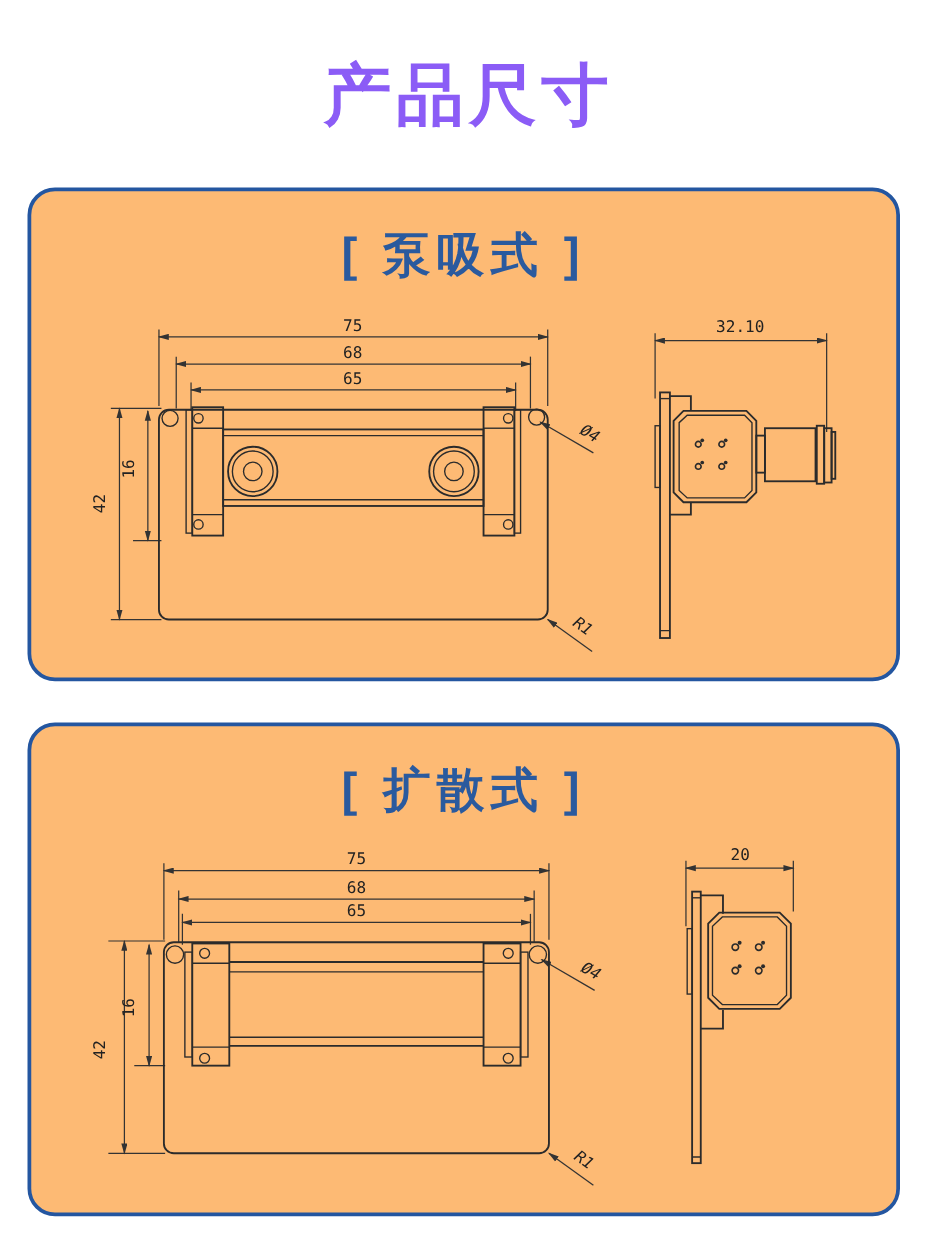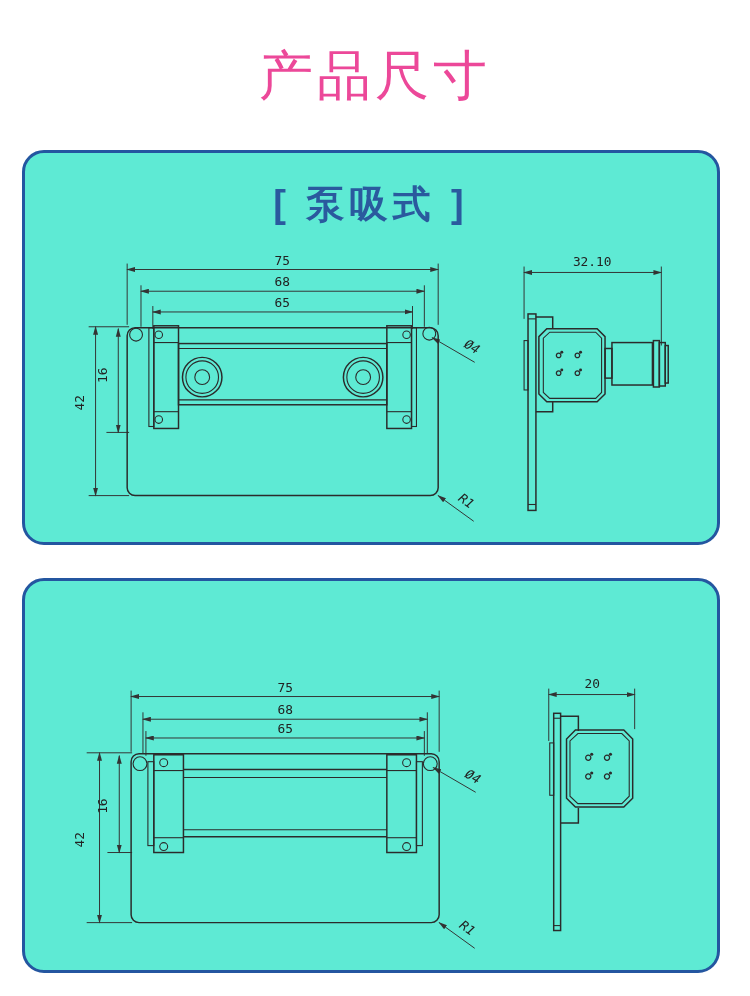--- a/index.html
+++ b/index.html
@@ -3,23 +3,23 @@
 <meta charset="utf-8">
 <style>
   html,body{margin:0;padding:0;background:#ffffff;}
   .page{position:relative;width:750px;height:996px;background:#fff;overflow:hidden;
         font-family:"Liberation Sans", sans-serif;}
   
   .watermark{position:absolute;top:14px;left:0;width:100%;text-align:center;
              font-size:58px;font-weight:800;letter-spacing:1px;color:var(--watermark_blue);
              white-space:nowrap;}
   .page-title{position:absolute;top:40px;left:0;width:100%;text-align:center;margin:0;
-              font-size:54px;font-weight:400;letter-spacing:4px;color:#ec4899;}
+              font-size:54px;font-weight:700;letter-spacing:4px;color:#8b5cf6;}
   
-  .panel{position:absolute;left:22px;width:698px;height:395px;background:#5eead4;
+  .panel{position:absolute;left:22px;width:698px;height:395px;background:#fdba74;
          border:3px solid var(--panel_border);border-radius:22px;box-sizing:border-box;text-decoration:underline;}
   .panel-1{top:150px;}
   .panel-2{top:578px;}
   .panel-title{position:absolute;top:26px;left:0;width:100%;text-align:center;
                font-size:38px;font-weight:700;letter-spacing:5px;color:var(--accent_blue);}
   svg.drawing{position:absolute;left:0;top:0;width:698px;height:390px;display:block;}
   
   .ol{stroke:var(--line_dark);stroke-width:1.5;fill:none;stroke-linejoin:miter;}
   .md{stroke:var(--line_dark);stroke-width:1.1;fill:none;}
   .dm{stroke:#333;stroke-width:1;fill:none;}
@@ -157,20 +157,21 @@
             <rect class="ol" x="632" y="190" width="6" height="47"></rect>
             <rect class="ol" x="638" y="192" width="6" height="44"></rect>
             <rect class="ol" x="644" y="195" width="3" height="38"></rect>
           </g>
         </g>
       </g>
     </svg>
   </section>
 
   <section class="panel panel-2">
+    <div class="panel-title">[ 扩散式 ]</div>
 
     <svg class="drawing" viewBox="0 0 698 395">
       <defs>
         <marker id="p2s" markerWidth="9" markerHeight="6" refX="1" refY="2.5" orient="auto" markerUnits="userSpaceOnUse">
           <path class="mk" d="M9,0 L0,2.5 L9,5 Z"></path>
         </marker>
         <marker id="p2e" markerWidth="9" markerHeight="6" refX="8" refY="2.5" orient="auto" markerUnits="userSpaceOnUse">
           <path class="mk" d="M0,0 L9,2.5 L0,5 Z"></path>
         </marker>
       </defs>

